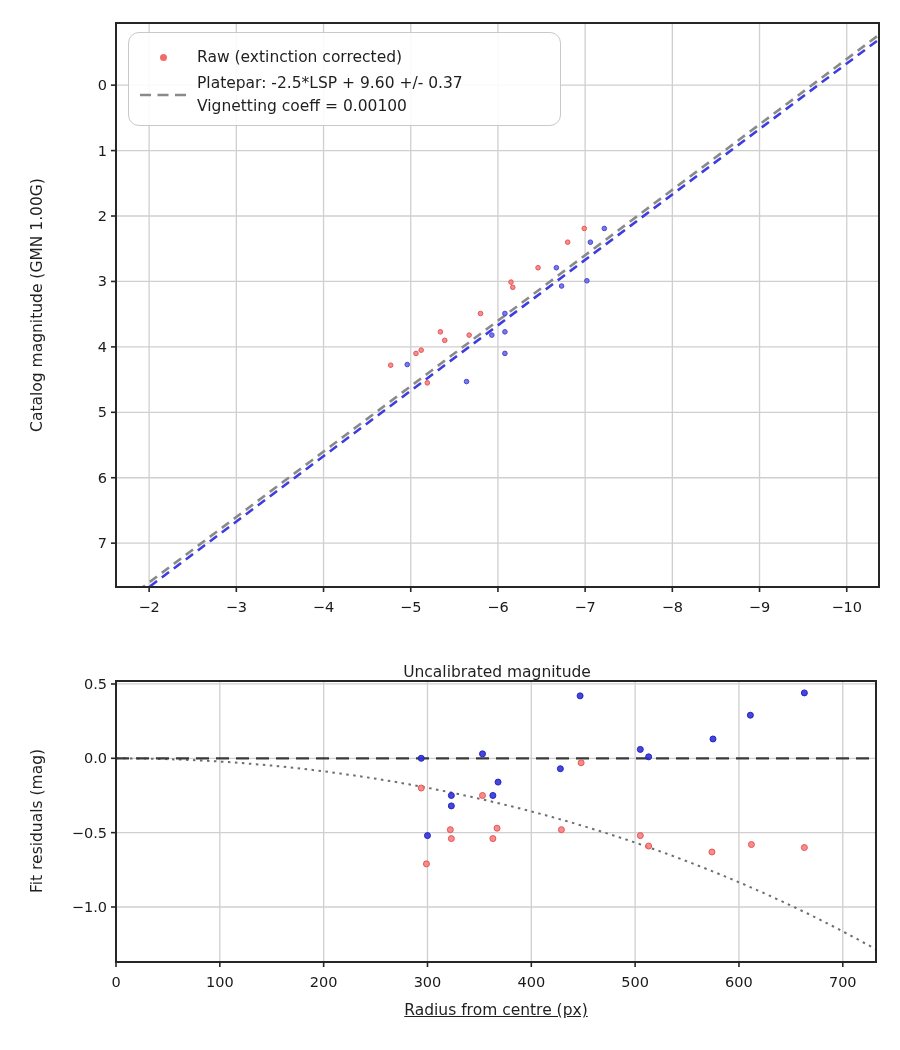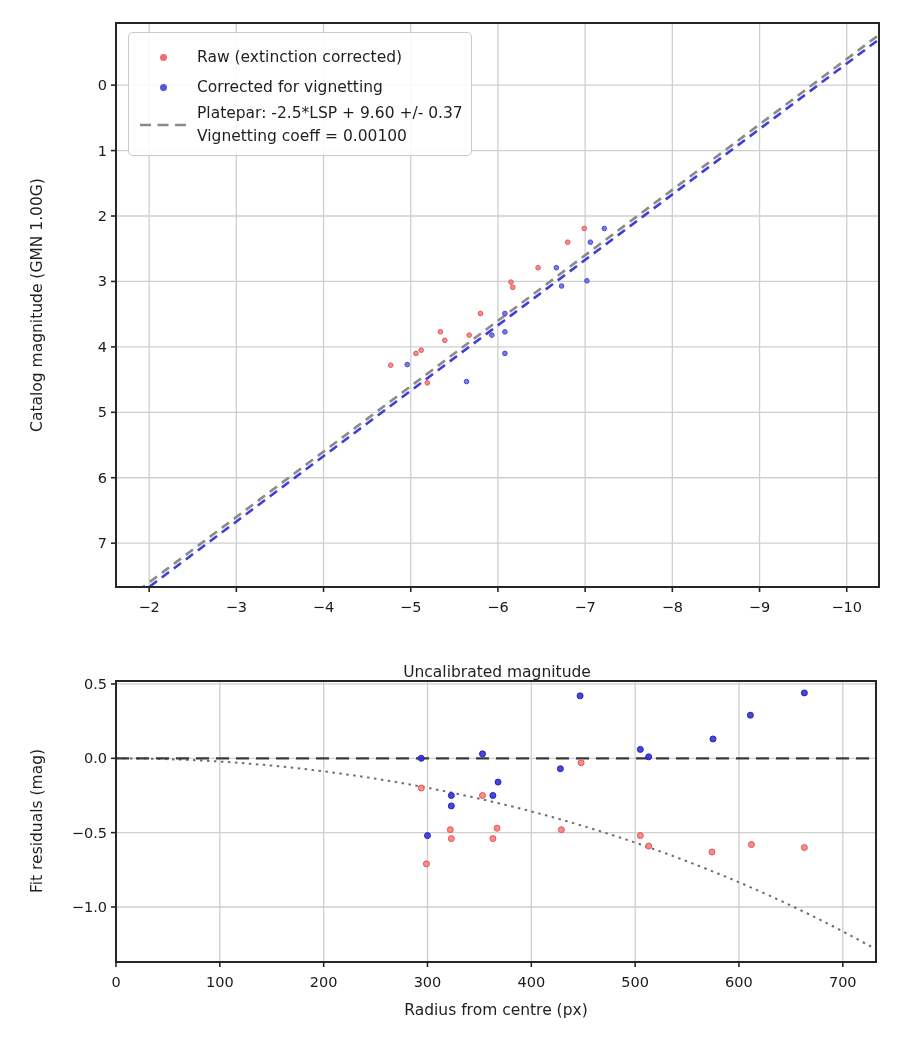--- a/index.html
+++ b/index.html
@@ -2,22 +2,22 @@
 <html><head>
 <meta charset="utf-8">
 <style>
   html,body{margin:0;padding:0;background:#fff;}
   #figure{position:relative;width:900px;height:1050px;background:#ffffff;overflow:hidden;
           font-family:"DejaVu Sans","Liberation Sans",sans-serif;color:#1f1f1f;}
   #plot-canvas{position:absolute;left:0;top:0;}
   .axis-label{position:absolute;font-size:15.5px;color:#1f1f1f;white-space:nowrap;}
   .axis-label.x{transform:translate(-50%,-50%);}
   .axis-label.y{transform:translate(-50%,-50%) rotate(-90deg);}
-  #legend{position:absolute;left:128px;top:32px;width:344px;
-          background:rgba(255,255,255,0.88);border:1.2px solid #c9c9c9;border-radius:5px;
+  #legend{position:absolute;left:128px;top:32px;width:433px;
+          background:rgba(255,255,255,0.88);border:1.2px solid #c9c9c9;border-radius:11px;
           padding:9px 0 7px 0;box-sizing:border-box;font-size:15.5px;line-height:23px;}
   .lg-row{display:flex;align-items:center;min-height:30px;}
   .lg-marker{width:68px;flex:0 0 68px;display:flex;justify-content:center;align-items:center;}
   .lg-dot{width:7px;height:7px;border-radius:50%;}
   .lg-text{white-space:nowrap;}
   .lg-block .lg-marker{align-self:center;}
 </style>
 </head>
 <body>
 
@@ -194,34 +194,28 @@
         <text x="107" y="837.6507936507936" text-anchor="end">−0.5</text>
         <line x1="111" y1="906.9894179894179" x2="116" y2="906.9894179894179" stroke="#262626" stroke-width="1.6"></line>
         <text x="107" y="911.9894179894179" text-anchor="end">−1.0</text>
       </g>
     </svg>
 
   <div class="axis-label y" style="left:37px;top:305px;">Catalog magnitude (GMN 1.00G)</div>
   <div class="axis-label x" style="left:497px;top:672px;">Uncalibrated magnitude</div>
 
   <div class="axis-label y" style="left:37px;top:821px;">Fit residuals (mag)</div>
-  <div class="axis-label x" style="left:496px;top:1010px;">Radius from centre (px)</div>
+  <div class="axis-label x" style="left:496px;top:1010px;text-decoration:underline;">Radius from centre (px)</div>
 
   <div id="legend">
     <div class="lg-row">
       <span class="lg-marker">
         <span class="lg-dot" style="background:#f26b6b;"></span>
       </span>
       <span class="lg-text">Raw (extinction corrected)</span>
-    </div>
-    <div class="lg-row">
-      <span class="lg-marker">
-        <span class="lg-dot" style="background:#5555e0;"></span>
-      </span>
-      <span class="lg-text">Corrected for vignetting</span>
     </div>
     <div class="lg-row lg-block">
       <span class="lg-marker">
         <svg width="46" height="4">
             <line x1="0" y1="2" x2="46" y2="2" stroke="#8a8a8a" stroke-width="2.6" stroke-dasharray="11 6.5"></line>
           </svg>
       </span>
       <span class="lg-text">
         <span style="display:block;text-align:right;">Platepar: -2.5*LSP + 9.60 +/- 0.37</span>
         <span style="display:block;">Vignetting coeff = 0.00100</span>

